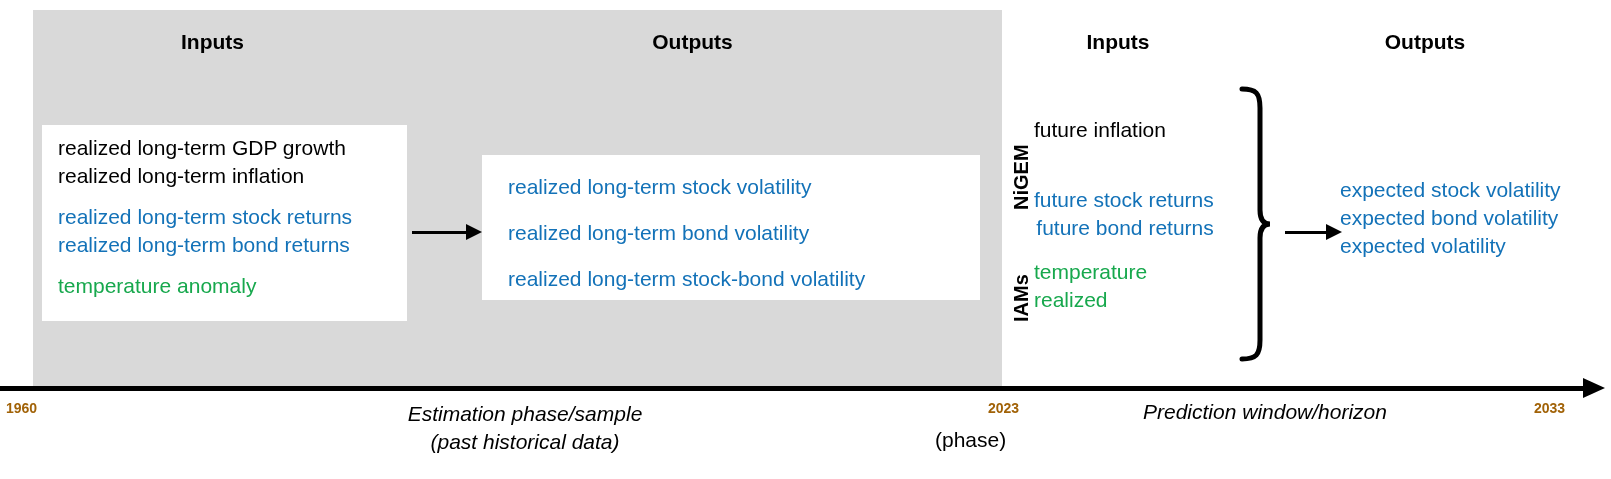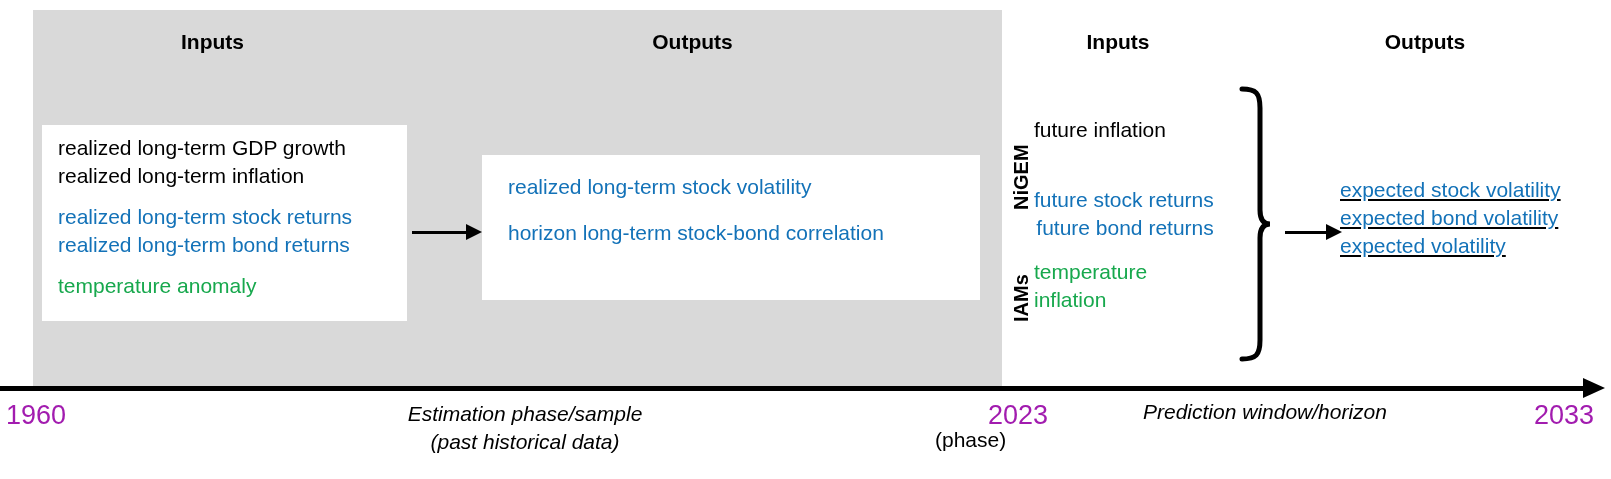--- a/index.html
+++ b/index.html
@@ -113,21 +113,21 @@
   }
   .rot-nigem { left: 1010px; top: 210px; }
   .rot-iams  { left: 1010px; top: 322px; }
 
   
   .ri-a { left: 1034px; top: 116px; }
   .ri-b { left: 1034px; top: 186px; text-align: right; }
   .ri-c { left: 1034px; top: 258px; }
 
   
-  .ro-wrap { left: 1340px; top: 176px; text-decoration: underline; }
+  .ro-wrap { left: 1340px; top: 176px; }
 
   
   .brace {
     position: absolute;
     left: 1238px;
     top: 86px;
     width: 34px;
     height: 276px;
   }
 
@@ -145,23 +145,23 @@
     left: 1583px;
     top: 378px;
     width: 0; height: 0;
     border-top: 10px solid transparent;
     border-bottom: 10px solid transparent;
     border-left: 22px solid #000000;
   }
 
   .tl-year {
     position: absolute;
-    font-size: 27px;
-    font-weight: normal;
-    color: #a21caf;
+    font-size: 14px;
+    font-weight: bold;
+    color: #a16207;
     white-space: nowrap;
   }
   .tl-sub {
     position: absolute;
     font-size: 21px;
     color: #000000;
     white-space: nowrap;
   }
   .tl-phase {
     position: absolute;
@@ -208,38 +208,39 @@
     <div class="line green">temperature anomaly</div>
   </div>
 
   <div class="arrow-shaft arr1-shaft"></div>
   <div class="arrow-head arr1-head"></div>
 
   <div class="white-box box-outputs-left"></div>
 
   <div class="txt-group lo-wrap">
     <div class="line blue">realized long-term stock volatility</div>
-    <div class="line blue">horizon long-term stock-bond correlation</div>
+    <div class="line blue">realized long-term bond volatility</div>
+    <div class="line blue">realized long-term stock-bond volatility</div>
   </div>
 
   <div class="rot-label rot-nigem">NiGEM</div>
   <div class="rot-label rot-iams">IAMs</div>
 
   <div class="txt-group ri-a">
     <div class="line">future inflation</div>
   </div>
 
   <div class="txt-group ri-b">
     <div class="line blue">future stock returns</div>
     <div class="line blue">future bond returns</div>
   </div>
 
   <div class="txt-group ri-c">
     <div class="line green">temperature</div>
-    <div class="line green">inflation</div>
+    <div class="line green">realized</div>
   </div>
 
   <svg class="brace" viewBox="0 0 34 276">
     <path d="M 4 3
              C 18 3, 22 7, 22 22
              L 22 124
              C 22 134, 26 138, 32 138
              C 26 138, 22 142, 22 152
              L 22 254
              C 22 269, 18 273, 4 273" fill="none" stroke="#000000" stroke-width="5" stroke-linecap="round"></path>

